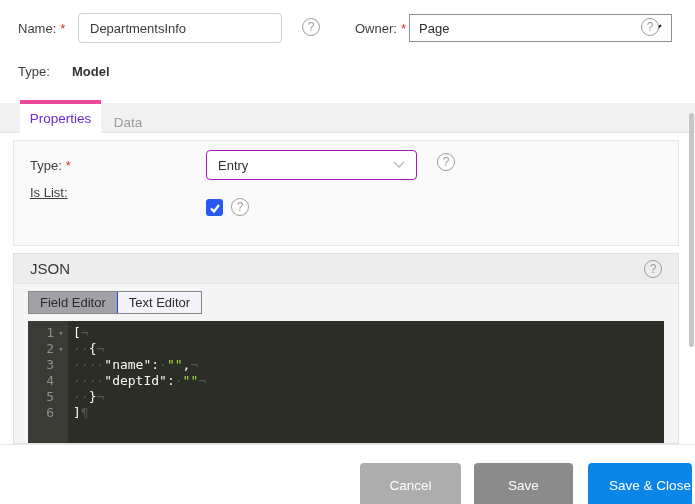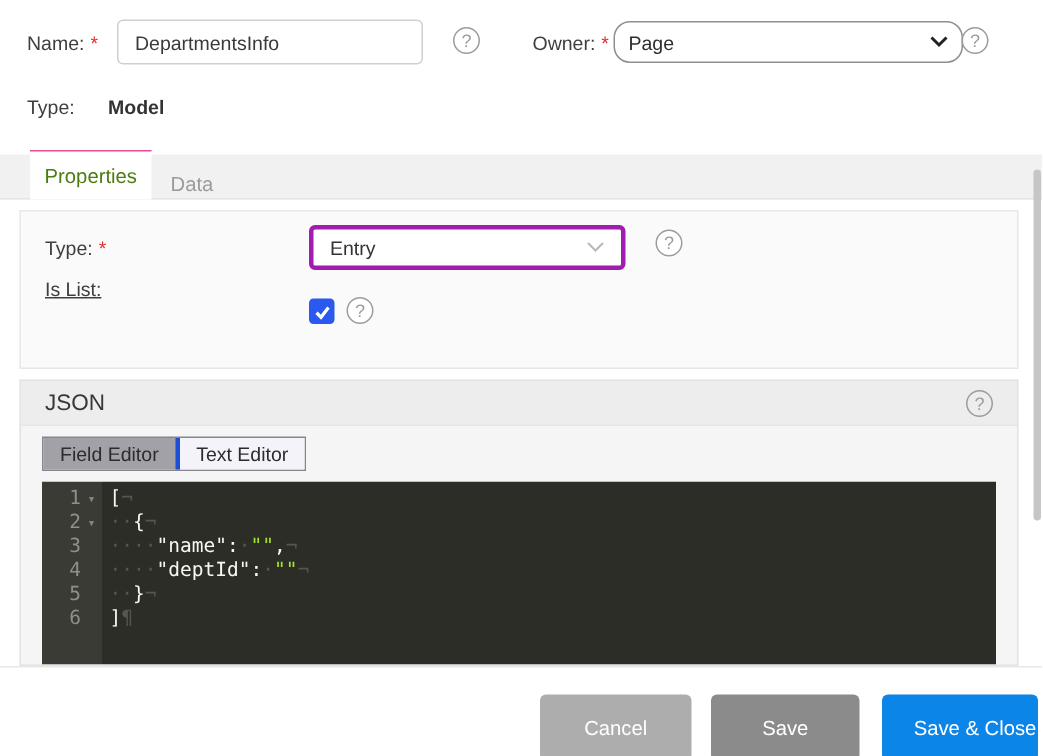--- a/index.html
+++ b/index.html
@@ -24,59 +24,59 @@
     color:#9c9c9c; font-size:12px; line-height:1; cursor:pointer; background:#fff;
   }
   .help-name  { left:302px; top:18px; }
   .help-owner { left:641px; top:18px; }
   .owner-label { position:absolute; left:355px; top:21px; }
   .select {
     position:absolute; background:#fff; display:flex; align-items:center;
     font-size:13px; color:#2d2d2d; cursor:pointer;
   }
   .select .chev { margin-left:auto; flex:none; }
-  .owner-select { left:409px; top:14px; width:233px; height:28px; border:1px solid #8f8f8f; border-radius:11px; padding:0 9px; }
+  .owner-select { left:409px; top:14px; width:263px; height:28px; border:1px solid #8f8f8f; border-radius:0; padding:0 9px; }
   .type-label { position:absolute; left:18px; top:64px; }
   .type-value { position:absolute; left:72px; top:64px; font-size:13px; font-weight:bold; color:#333; }
 
   
   .tabbar { position:absolute; left:0; top:103px; width:695px; height:30px; background:#f1f1f1; border-bottom:1px solid #e4e4e4; }
   .tab { display:flex; align-items:center; justify-content:center; font-size:13.5px; cursor:pointer; }
   .tab-active {
     position:absolute; left:20px; top:-3px; height:33px; width:81px;
-    background:#fff; border-top:1px solid #ec4899; color:#4d7c0f;
+    background:#fff; border-top:4px solid #ec4899; color:#6d28d9;
   }
   .tab-inactive { position:absolute; left:101px; top:0; height:38px; width:54px; color:#9b9b9b; }
 
   
   .card { position:absolute; left:13px; background:#fafafa; border:1px solid #e7e7e7; }
   .card-props { top:140px; width:666px; height:106px; }
   .prop-type-label { position:absolute; left:16px; top:17px; }
-  .entry-select { left:192px; top:9px; width:211px; height:30px; border:3px solid #a21caf; border-radius:4px; padding:0 11px; color:#333; }
+  .entry-select { left:192px; top:9px; width:211px; height:30px; border:1px solid #a21caf; border-radius:4px; padding:0 11px; color:#333; }
   .help-type { left:423px; top:12px; }
   .islist-label { position:absolute; left:16px; top:44px;text-decoration:underline; }
   .checkbox {
     position:absolute; left:192px; top:58px; width:17px; height:17px;
     background:#2a59f0; border-radius:3px; display:flex; align-items:center; justify-content:center; cursor:pointer;
   }
   .checkbox .check { display:none; }
   .checkbox.checked .check { display:block; }
   .help-islist { left:217px; top:57px; }
 
   
   .card-json { top:253px; width:666px; height:191px; background:#f5f5f5; border:1px solid #e2e2e2; }
   .json-header {
     height:30px; background:#ededed; display:flex; align-items:center; padding:0 16px;
     border-bottom:1px solid #e6e6e6;
   }
   .json-title { font-size:15px; font-weight:500; color:#383838; }
   .help-json { position:static; margin-left:auto; background:transparent; }
   .toggle { display:inline-flex; margin:7px 0 0 14px; border:1px solid #86868c; cursor:pointer; }
   .toggle-btn { height:21px; display:flex; align-items:center; padding:0 11px; font-size:13px; color:#2c2c2c; }
-  .toggle-field { background:#a1a1a7; border-right:3px solid #1d4ed8; }
+  .toggle-field { background:#a1a1a7; border-right:1px solid #1d4ed8; }
   .toggle-text  { background:#f3f3f9; }
 
   
   .editor {
     position:absolute; left:14px; top:67px; width:636px; height:122px;
     display:flex; font-family:"DejaVu Sans Mono", monospace; font-size:13px; line-height:16px;
     overflow:hidden; cursor:text;
   }
   .gutter { width:40px; background:#3a3b35; color:#8f908a; padding-top:4px; flex:none; }
   .gutter-line { display:flex; justify-content:flex-end; height:16px; }

